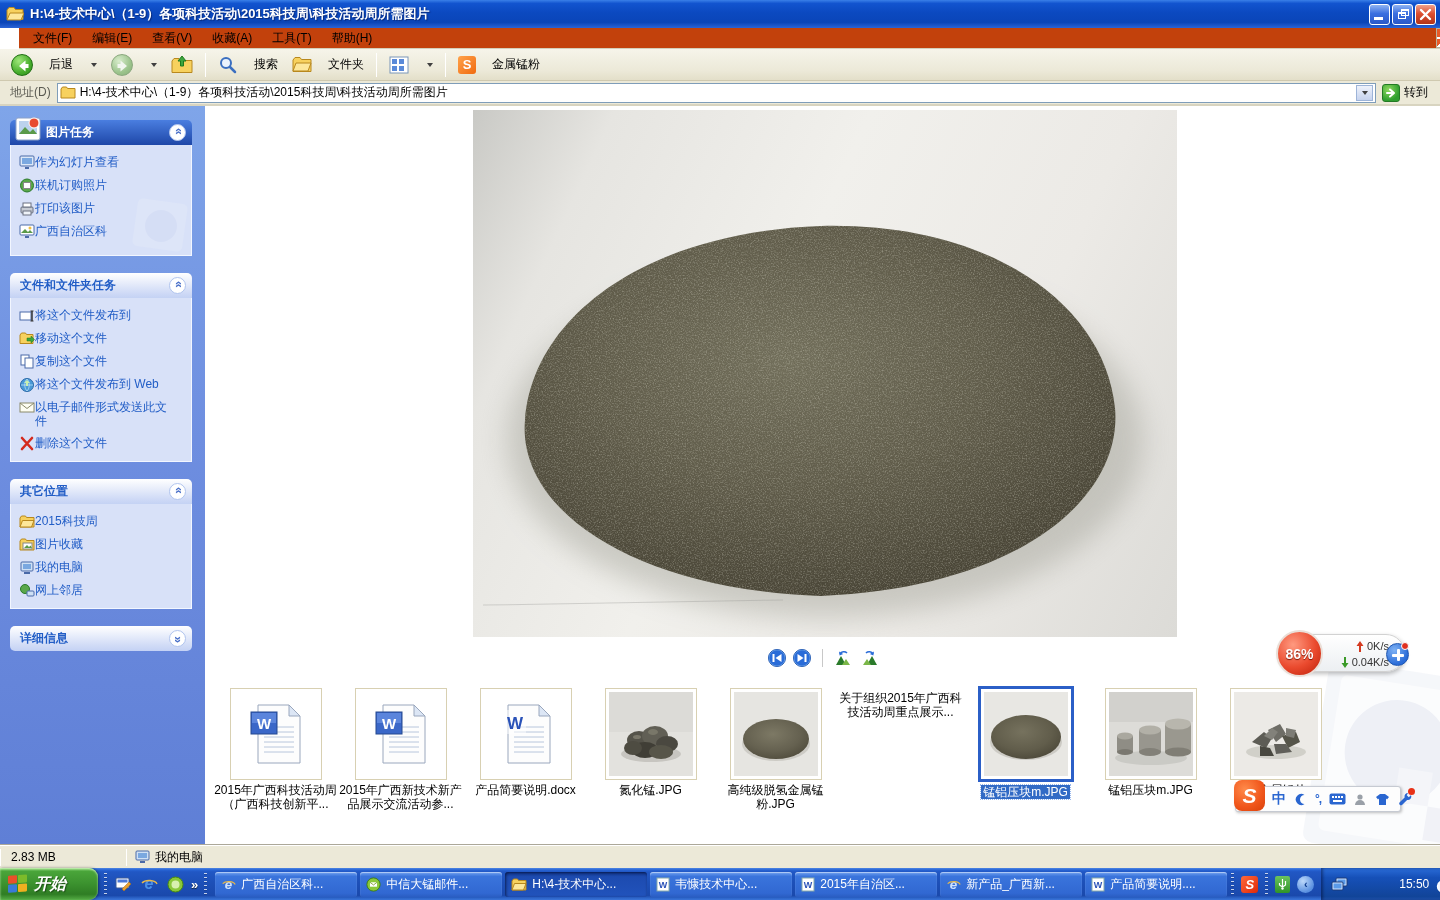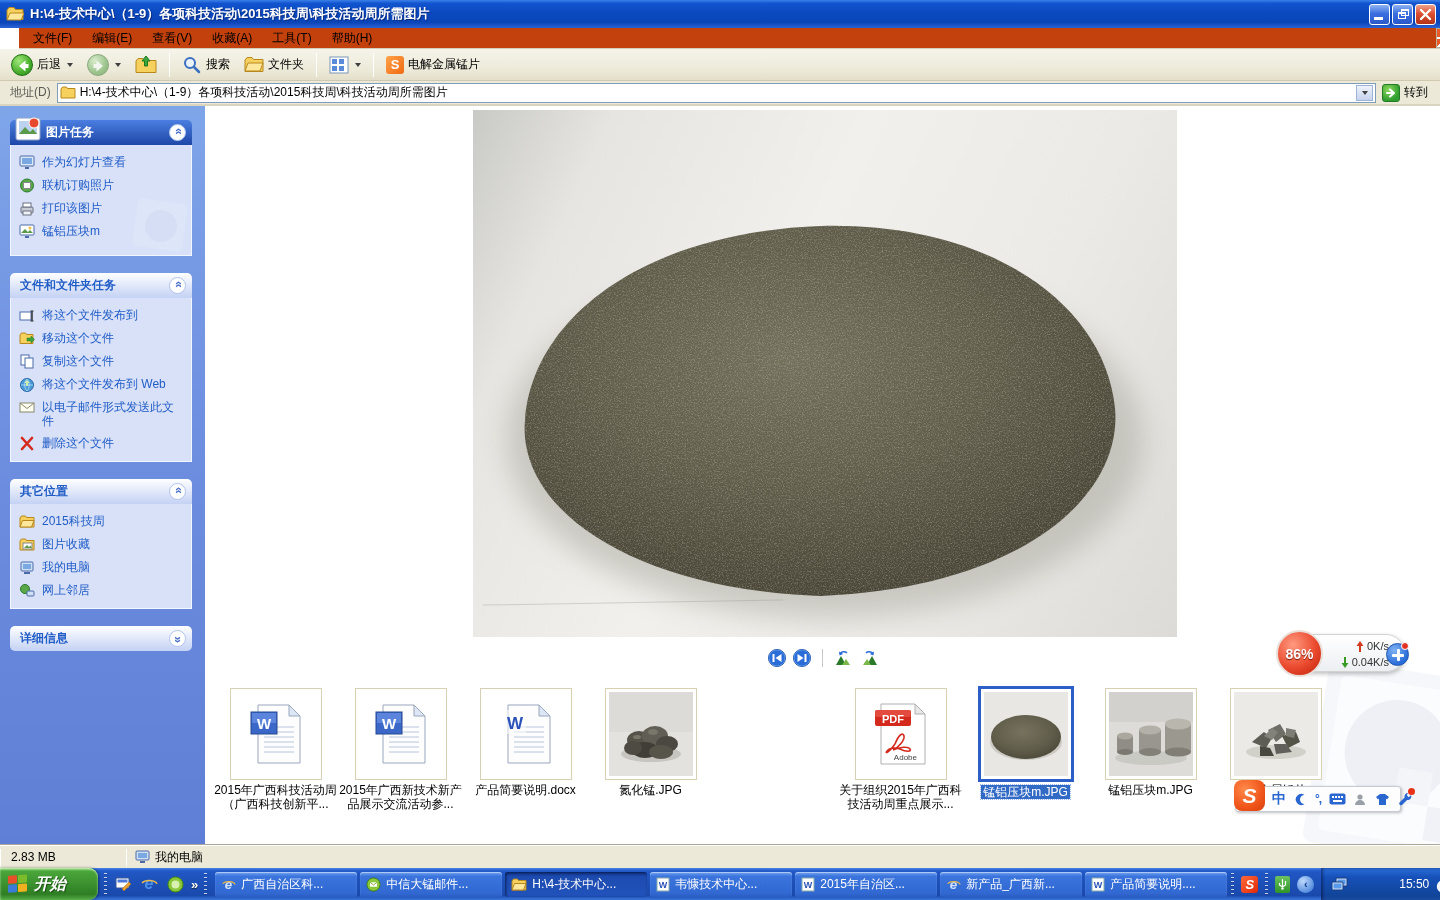--- a/index.html
+++ b/index.html
@@ -24,21 +24,21 @@
   .menubar { position:absolute; left:12px; top:28px; width:1440px; height:21px; background:#c2410c;
     border-bottom:1px solid #d4cfba; display:flex; align-items:center; font-size:12px; padding-left:4px;margin-left:7px; }
   .menuitem { padding:2px 10px; color:#000; cursor:pointer; }
   .menubar .xplogo { position:absolute; right:1px; top:0px; width:22px; height:20px; background:linear-gradient(135deg,#e85a28 0 46%,#fff 46% 54%,#5aa832 54%);
     border:1px solid #b8b29c; }
   .menubar .xplogo i { position:absolute; left:0; right:0; top:45%; height:10%; background:#fff; }
 
   
   .toolbar { position:absolute; left:0; top:49px; width:1440px; height:32px; background:linear-gradient(180deg,#f6f4ea,#ece9d8 70%,#e3dfc9);
     border-bottom:1px solid #cfc9b0; display:flex; align-items:center; gap:4px; padding:0 6px; font-size:12px; }
-  .tbtn { display:flex; align-items:center; gap:4px; padding:2px 5px; border-radius:3px; cursor:pointer; }
+  .tbtn { display:flex; align-items:center; gap:16px; padding:2px 5px; border-radius:3px; cursor:pointer; }
   .tsep { width:1px; height:24px; background:#c9c4ad; border-right:1px solid #fff; margin:0 3px; }
   .circ { width:22px; height:22px; border-radius:50%; position:relative; flex:none; }
   .circ.back { background:radial-gradient(circle at 35% 30%,#9fe77a,#47ad2c 60%,#2c8a1a); border:1px solid #1e6f12; }
   .circ.fwd  { background:radial-gradient(circle at 35% 30%,#d8eccc,#9cc48c 60%,#86b077); border:1px solid #8aa87e; }
   .dd { width:0; height:0; border-left:3px solid transparent; border-right:3px solid transparent; border-top:4px solid #404040; margin-left:2px; }
 
   
   .addressbar { position:absolute; left:0; top:81px; width:1440px; height:25px; background:#ECE9D8;
     display:flex; align-items:center; font-size:12px; padding:0 4px; border-bottom:2px solid #d8d4c0; }
   .addr-label { color:#5a5a52; margin:0 6px; flex:none; }
@@ -59,21 +59,21 @@
   .phead { height:25px; border-radius:5px 5px 0 0; background:linear-gradient(180deg,#ffffff,#cfdaf6 80%,#c4d2f4);
     display:flex; align-items:center; justify-content:space-between; padding:0 6px 0 10px; cursor:pointer; }
   .phead .ptitle { color:#215DC6; font-weight:bold; font-size:12px; }
   .phead.special { background:linear-gradient(180deg,#4a7ee0,#1e47a8); }
   .phead.special .ptitle { color:#fff; margin-left:26px; }
   .chevcirc { width:17px; height:17px; border-radius:50%; background:#fff; border:1px solid #b0c4ee;
     display:flex; align-items:center; justify-content:center; overflow:hidden; }
   .chevglyph { color:#4a70c8; font-weight:bold; font-size:12px; letter-spacing:-1px; transform:rotate(-90deg) translateX(1px); display:block; }
   .chevglyph.down { transform:rotate(90deg); }
   .pbody { background:#d8e1f8; border:1px solid #f2f6ff; border-top:none; padding:10px 4px 8px 8px; position:relative; overflow:hidden; }
-  .prow { display:flex; align-items:flex-start; gap:7px; margin-bottom:8px; font-size:12px; color:#215DC6; cursor:pointer; line-height:14px; }
+  .prow { display:flex; align-items:flex-start; gap:0; margin-bottom:8px; font-size:12px; color:#215DC6; cursor:pointer; line-height:14px; }
   .prow:last-child { margin-bottom:2px; }
   .picon { flex:none; width:16px; height:15px; position:relative; }
   .ptask-icon { position:absolute; left:4px; top:-5px; width:30px; height:28px; }
   .panel-watermark { position:absolute; right:2px; bottom:2px; width:58px; height:56px; opacity:.5; }
 
   
   .photo { position:absolute; left:268px; top:4px; width:704px; height:527px;
     background:linear-gradient(115deg,#c9c9c5 0%,#e6e5e1 15%,#f1f0ec 42%,#eceae6 70%,#dcdbd7 100%); }
   .paperline { position:absolute; left:10px; top:492px; width:300px; height:1px; background:rgba(150,150,145,.35); transform:rotate(-1deg); }
 
@@ -247,21 +247,21 @@
         <rect x="3" y="3" width="5" height="5" fill="#5a8ad8"></rect>
           <rect x="10" y="3" width="5" height="5" fill="#5a8ad8"></rect>
         <rect x="3" y="10" width="5" height="5" fill="#5a8ad8"></rect>
           <rect x="10" y="10" width="5" height="5" fill="#5a8ad8"></rect>
       </svg>
       <span class="dd"></span>
     </div>
     <div class="tsep"></div>
     <div class="tbtn">
       <span style="width:18px;height:18px;border-radius:3px;background:linear-gradient(135deg,#ffa24a,#f06a10);display:flex;align-items:center;justify-content:center;color:#fff;font-weight:bold;font-size:13px;">S</span>
-      <span>电解金属锰片</span>
+      <span>金属锰粉</span>
     </div>
   </div>
 
   <div class="addressbar">
     <span class="addr-label">地址(D)</span>
     <div class="addr-input">
       <svg width="16" height="13" viewBox="0 0 16 13">
         <path d="M1 3 l1.5-2 h4 l1 1.5 H15 v9.5 H1 z" fill="#f7d15e" stroke="#b8881e"></path>
       </svg>
       <span class="addr-text">H:\4-技术中心\（1-9）各项科技活动\2015科技周\科技活动周所需图片</span>
@@ -320,21 +320,21 @@
             </svg>
             <span>打印该图片</span>
           </div>
           <div class="prow">
             <svg class="picon" viewBox="0 0 16 15">
               <rect x="1" y="1" width="14" height="10" rx="1" fill="#fff" stroke="#4a6aa8"></rect>
               <path d="M2 9 l4-4 3 3 2-2 3 3 z" fill="#5a9a4a"></path>
                 <circle cx="11" cy="4" r="1.5" fill="#f0c040"></circle>
               <rect x="6" y="12" width="4" height="2" fill="#4a6aa8"></rect>
             </svg>
-            <span>锰铝压块m</span>
+            <span>广西自治区科</span>
           </div>
           <svg class="panel-watermark" viewBox="0 0 58 56">
             <rect x="4" y="4" width="50" height="48" rx="5" fill="#e3e9f8" transform="rotate(8 29 28)"></rect>
             <circle cx="30" cy="29" r="16" fill="#d4ddf4"></circle>
           </svg>
         </div>
       </div>
 
       <div class="panel">
         <div class="phead">
@@ -589,33 +589,39 @@
               <ellipse cx="36" cy="58" rx="13" ry="8" fill="#403e36"></ellipse>
             <ellipse cx="52" cy="60" rx="12" ry="7" fill="#575549"></ellipse>
               <ellipse cx="24" cy="56" rx="9" ry="7" fill="#4e4c42"></ellipse>
             <ellipse cx="44" cy="40" rx="5" ry="3" fill="#807d6e" opacity=".8"></ellipse>
               <ellipse cx="28" cy="45" rx="4" ry="2" fill="#8a8778" opacity=".7"></ellipse>
           </svg>
         </div>
         <div class="tlabel">氮化锰.JPG</div>
       </div>
 
+      <div class="thumb-item" style="left:508px;">
+        <div class="tbox photoimg">
+          <svg width="84" height="84" viewBox="0 0 84 84">
+            <defs>
+                <radialGradient id="tg5" cx="45%" cy="38%" r="70%">
+              <stop offset="0%" stop-color="#7d7965"></stop>
+                  <stop offset="60%" stop-color="#656150"></stop>
+                  <stop offset="100%" stop-color="#4d493a"></stop>
+            </radialGradient>
+              </defs>
+            <rect width="84" height="84" fill="#e6e5e1"></rect>
+            <ellipse cx="42" cy="52" rx="34" ry="17" fill="#b8b7af" opacity=".55"></ellipse>
+            <ellipse cx="42" cy="47" rx="33" ry="20" fill="url(#tg5)"></ellipse>
+          </svg>
+        </div>
+        <div class="tlabel">高纯级脱氢金属锰粉.JPG</div>
+      </div>
 
       <div class="thumb-item" style="left:633px;">
-        <div class="tbox">
-          <svg width="56" height="64" viewBox="0 0 56 64">
-            <path d="M8 2 h34 l10 10 v50 H8 z" fill="#fff" stroke="#b0b0b0"></path>
-            <path d="M42 2 l10 10 h-10 z" fill="#e8e8e8" stroke="#b0b0b0"></path>
-            <rect x="2" y="8" width="36" height="16" rx="2" fill="#d42a1e"></rect>
-            <rect x="2" y="8" width="36" height="7" rx="2" fill="#e85a4a" opacity=".7"></rect>
-            <text x="20" y="20.5" font-size="11" font-weight="bold" fill="#fff" text-anchor="middle">PDF</text>
-            <path d="M22 42 c4-10 8-12 9-8 c1 4-6 12-11 14 c7-3 15-4 17-1 c2 3-4 3-10 0 c-5-2-11-1-13 2 c-2 2 0 4 8-7" fill="none" stroke="#d42a1e" stroke-width="1.6"></path>
-            <text x="44" y="58" font-size="8" fill="#444" text-anchor="end">Adobe</text>
-          </svg>
-        </div>
         <div class="tlabel">关于组织2015年广西科技活动周重点展示...</div>
       </div>
 
       <div class="thumb-item" style="left:758px;">
         <div class="tbox photoimg sel">
           <svg width="84" height="84" viewBox="0 0 84 84">
             <defs>
                 <radialGradient id="tg7" cx="45%" cy="38%" r="70%">
               <stop offset="0%" stop-color="#76725e"></stop>
                   <stop offset="60%" stop-color="#615d4b"></stop>

